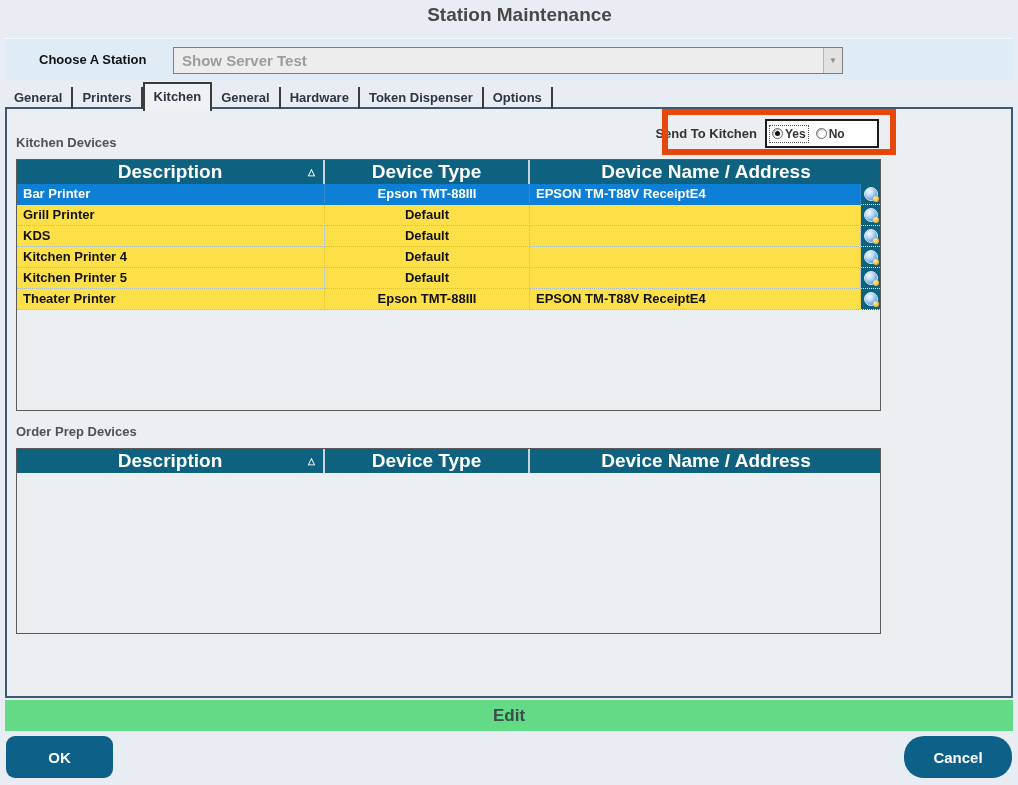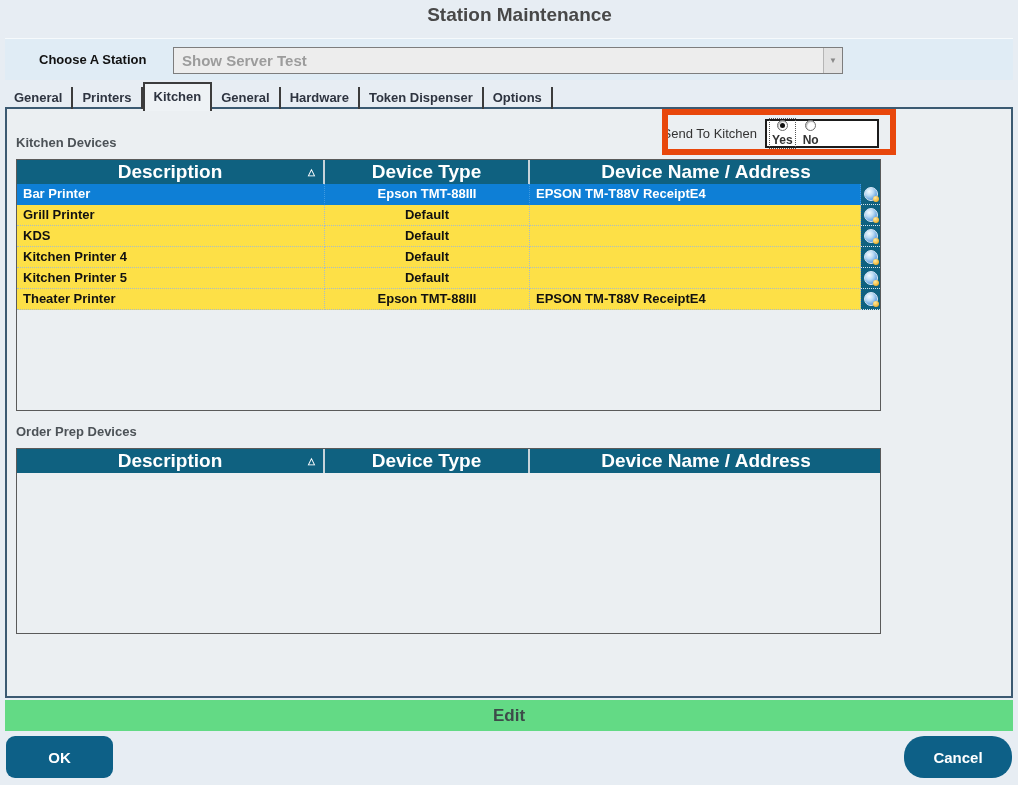--- a/index.html
+++ b/index.html
@@ -30,26 +30,26 @@
        border-right:2px solid #3c3c3c;cursor:default;}
   .tab.active{height:27px;line-height:25px;background:#eef2f5;border:2px solid #3c3c3c;
               border-bottom:none;margin-bottom:-2px;position:relative;z-index:5;}
 
   
   .panel{position:absolute;left:5px;top:107px;width:1008px;height:591px;background:#ebeff2;
          border:2px solid #3b5a72;box-sizing:border-box;}
 
   
   .send-label{position:absolute;left:540px;top:10px;width:210px;height:29px;line-height:29px;
-              text-align:right;font-size:13px;font-weight:normal;color:#333;}
+              text-align:right;font-size:13px;font-weight:bold;color:#333;}
   .radio-group{position:absolute;left:758px;top:10px;width:114px;height:29px;background:#fff;
                border:2px solid #1b1b1b;box-sizing:border-box;display:flex;align-items:center;
                padding-left:3px;gap:6px;}
   .radio-opt{display:flex;align-items:center;gap:2px;font-size:12px;font-weight:bold;color:#333;
-             padding:1px 2px;flex-direction:column;}
+             padding:1px 2px;}
   .radio-opt.focused{outline:1px dotted #555;}
   .radio-circle{width:11px;height:11px;border-radius:50%;background:#fff;border:1px solid #6d6d6d;
                 box-shadow:inset 1px 1px 1px #b9b9b9;position:relative;box-sizing:border-box;}
   .radio-circle.checked::after{content:"";position:absolute;left:2px;top:2px;width:5px;height:5px;
                 border-radius:50%;background:#111;}
   .orange-annotation{position:absolute;left:655px;top:0px;width:234px;height:46px;
                 border:6px solid #e8470c;box-sizing:border-box;z-index:9;pointer-events:none;}
 
   
   .section-label{position:absolute;font-size:13px;font-weight:bold;color:#4c5257;}

